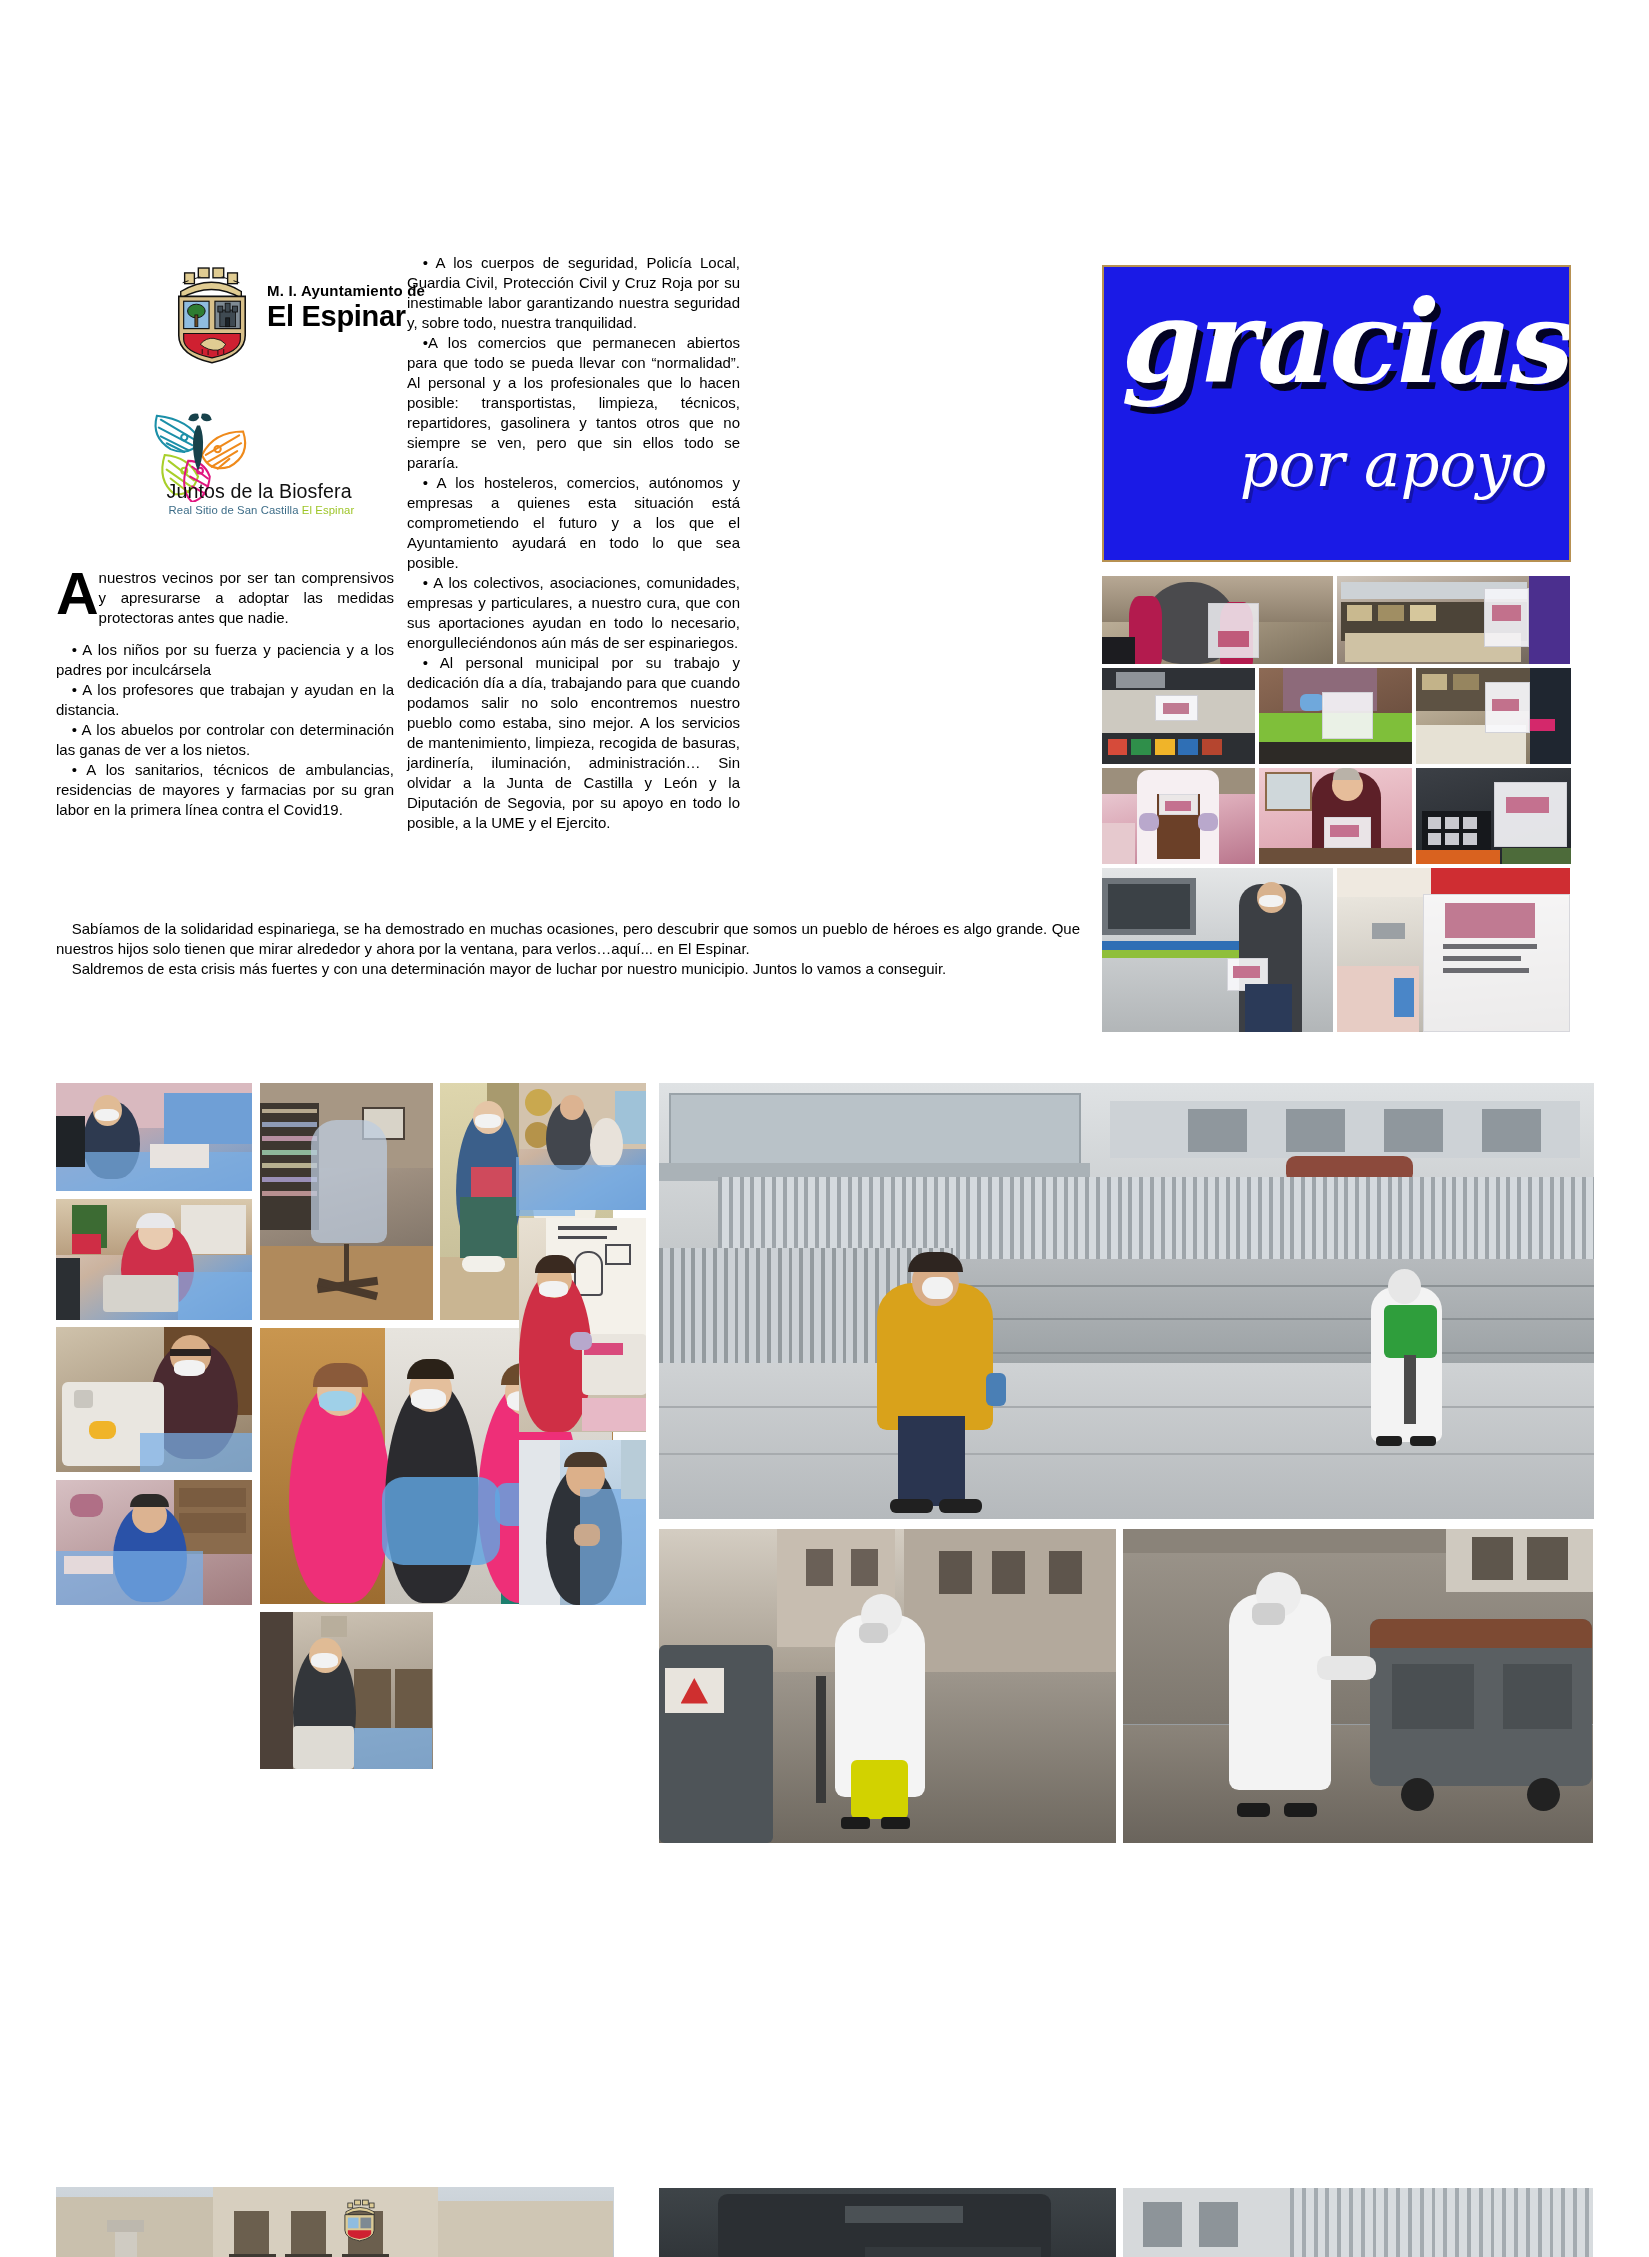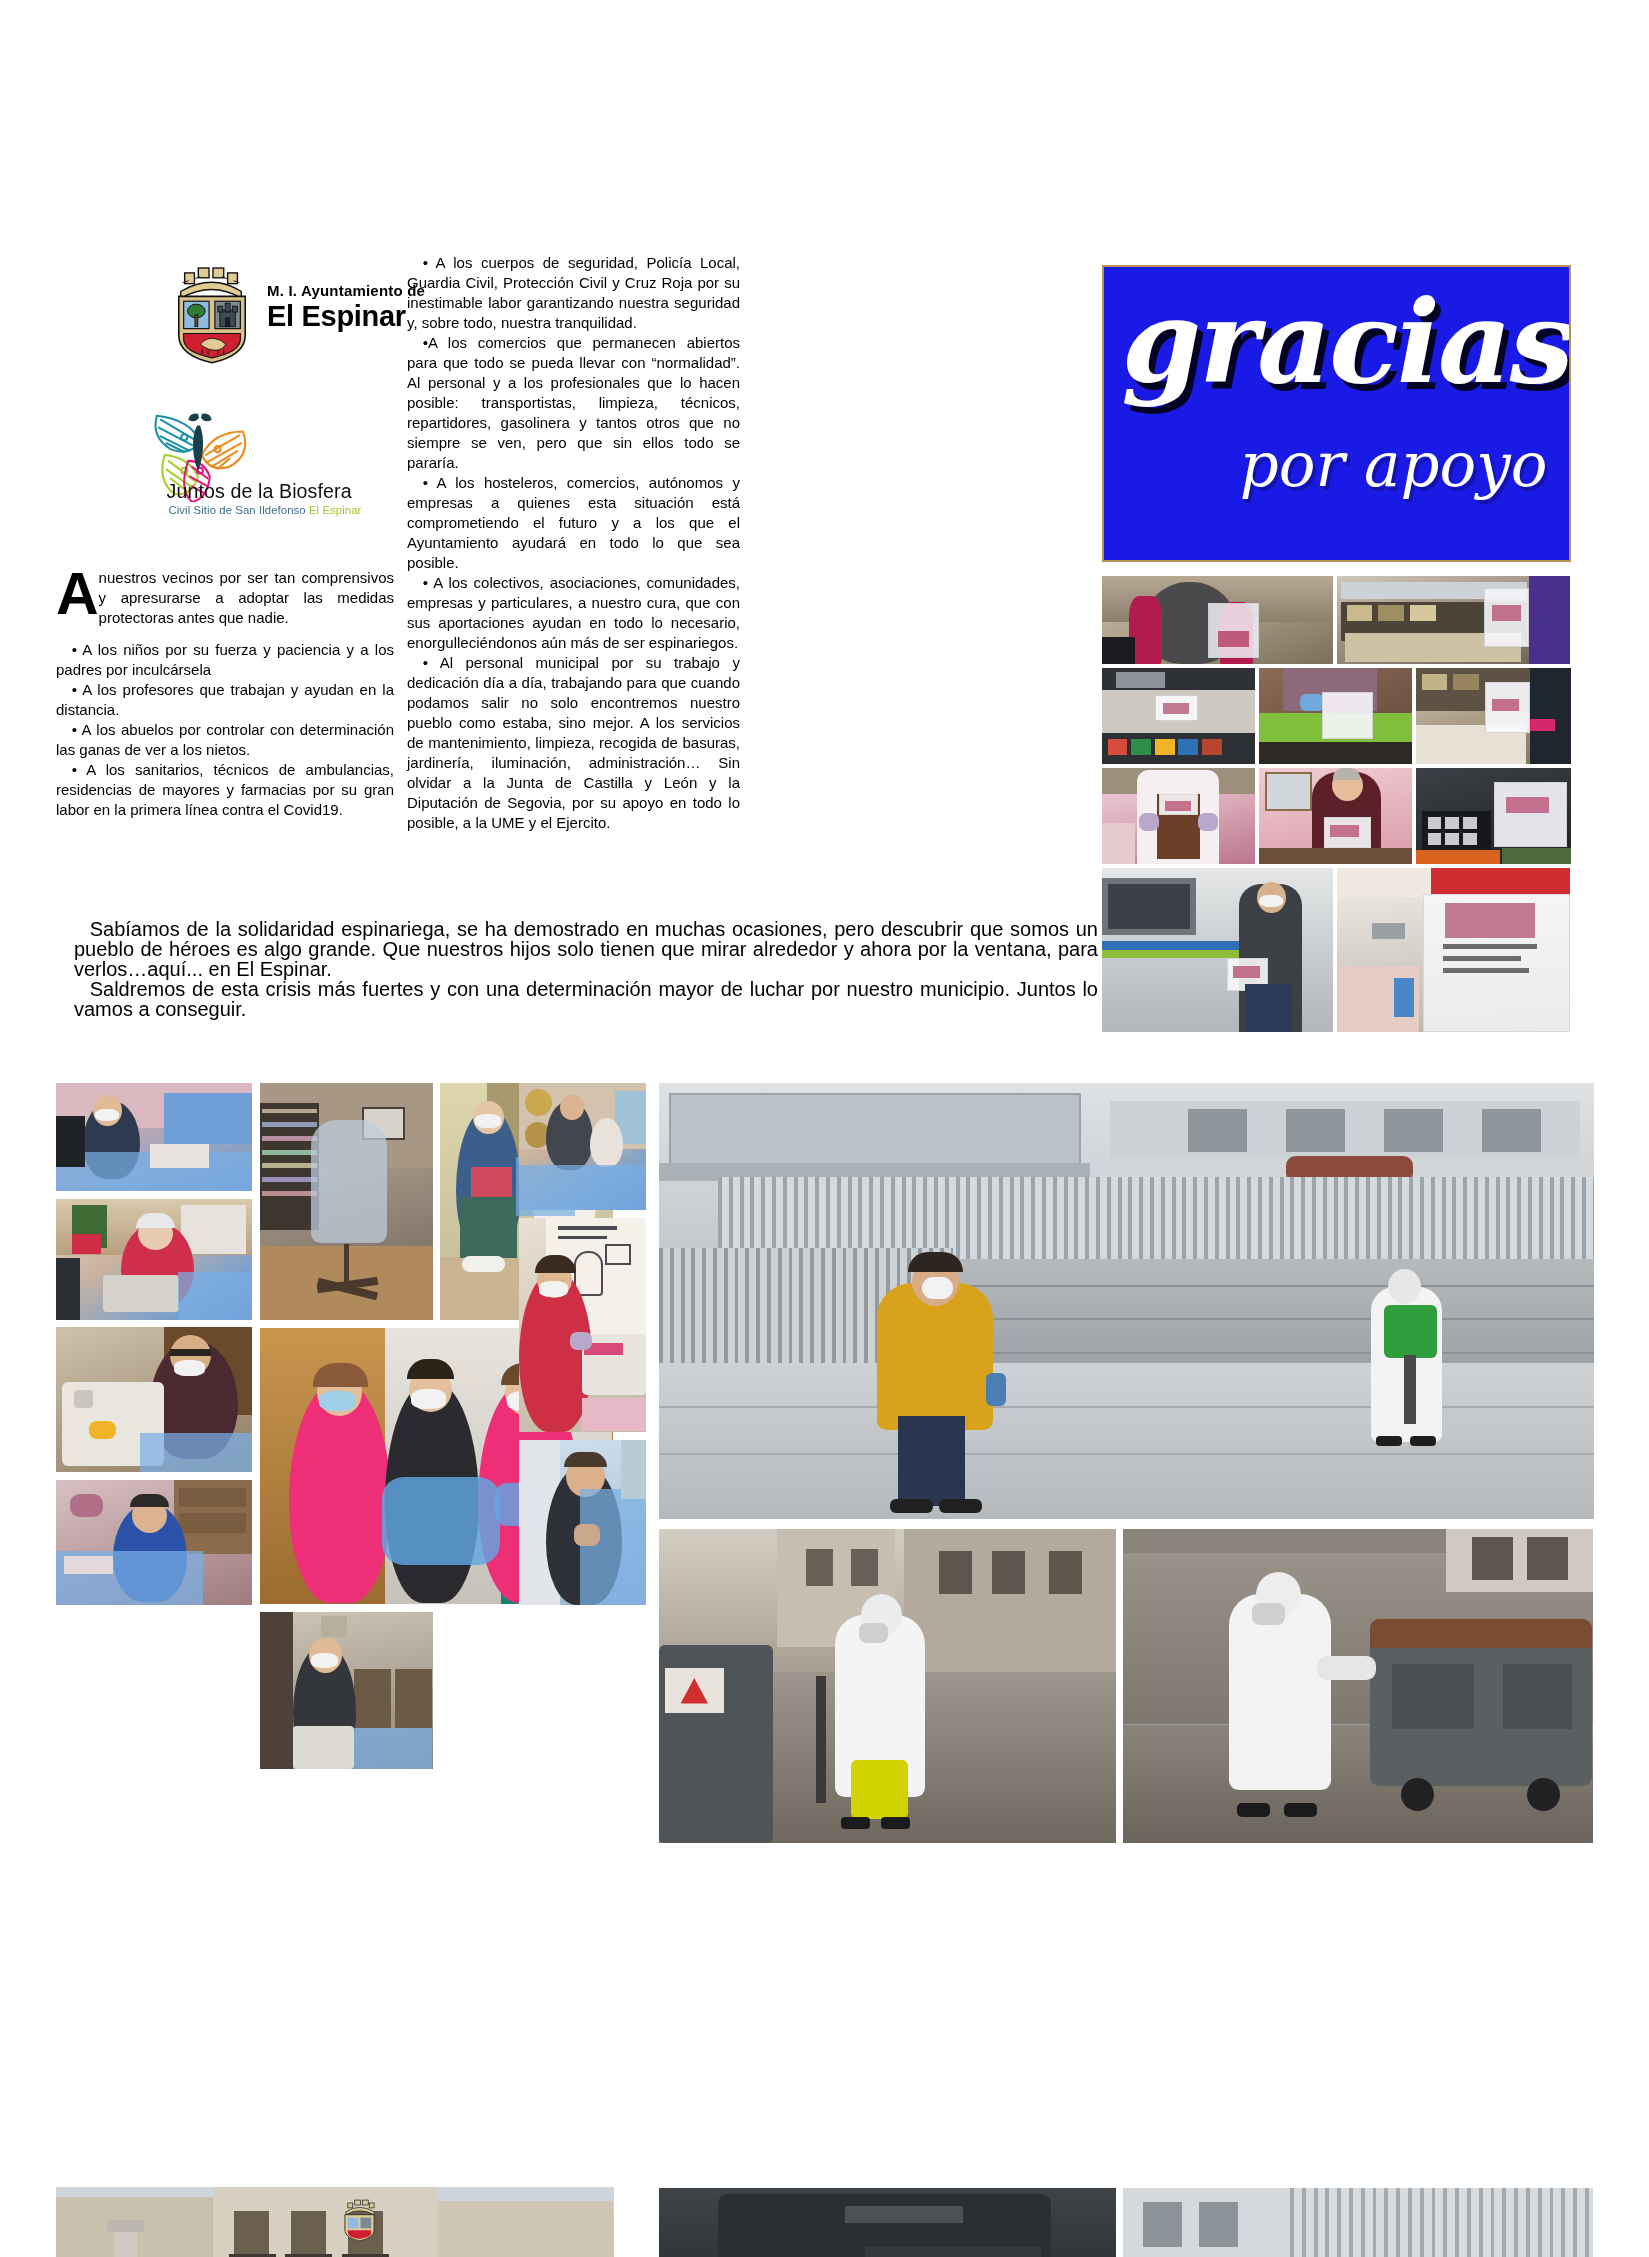--- a/index.html
+++ b/index.html
@@ -27,21 +27,21 @@
   #logo-reserva { position:absolute; left:145px; top:406px; width:333px; height:113px; }
   #butterfly { position:absolute; left:0px; top:0px; width:108px; height:96px; }
   #reserva-t1 { position:absolute; left:21.6px; top:74px; font-size:19.6px; color:#111; letter-spacing:0.1px;}
   #reserva-t2 { position:absolute; left:23.5px; top:98px; font-size:11.3px; color:#3d6d88; letter-spacing:0.1px; white-space:nowrap;}
   #reserva-t2 .esp { color:#9ec528; }
 
   
   .col { position:absolute; font-size:15px; line-height:20px; text-align:justify; }
   #col-left   { left:56px;  top:568px; width:338px; }
   #col-mid    { left:407px; top:253px; width:333px; }
-  #wide-block { position:absolute; left:56px; top:919px; width:1024px; font-size:20px; line-height:20px; text-align:justify;margin-left:18px;}
+  #wide-block { position:absolute; left:56px; top:919px; width:1024px; font-size:15px; line-height:20px; text-align:justify;}
   .col p, #wide-block p { margin:0 0 0 0; }
   .col p + p, #wide-block p + p { margin-top:0; }
   .indent { text-indent:15.7px; }
   .gap { height:10.8px; }
   .dropcap-para { position:relative; min-height:61px; }
   #dropcap {
     float:left; font-size:59px; line-height:49px; font-weight:bold;
     margin:2px 2px 0 0; letter-spacing:-2px;
   }
 
@@ -179,21 +179,21 @@
         </g>
 
         <g fill="#17424b">
           <path d="M56 20 q4 10 3 24 q-1 14 -5 22 q-4 -8 -5 -22 q-1 -14 4 -24 z"></path>
           <path d="M54 8 q-8 -2 -10 6 q7 4 11 -2 z"></path>
           <path d="M58 8 q8 -2 10 6 q-7 4 -11 -2 z"></path>
         </g>
       </svg>
     </div>
     <div id="reserva-t1">Juntos de la Biosfera</div>
-    <div id="reserva-t2"><span>Civil Sitio de San Ildefonso </span><span class="esp">El Espinar</span></div>
+    <div id="reserva-t2"><span>Real Sitio de San Castilla </span><span class="esp">El Espinar</span></div>
   </div>
 
   <div id="col-left" class="col">
     <div class="dropcap-para">
       <span id="dropcap">A</span><span>nuestros vecinos por ser tan comprensivos y apresurarse a adoptar las medidas protectoras antes que nadie.</span>
     </div>
     <div class="gap"></div>
     <p class="indent">• A los niños por su fuerza y paciencia y a los padres por inculcársela</p>
     <p class="indent">• A los profesores que trabajan y ayudan en la distancia.</p>
     <p class="indent">• A los abuelos por controlar con determinación las ganas de ver a los nietos.</p>

